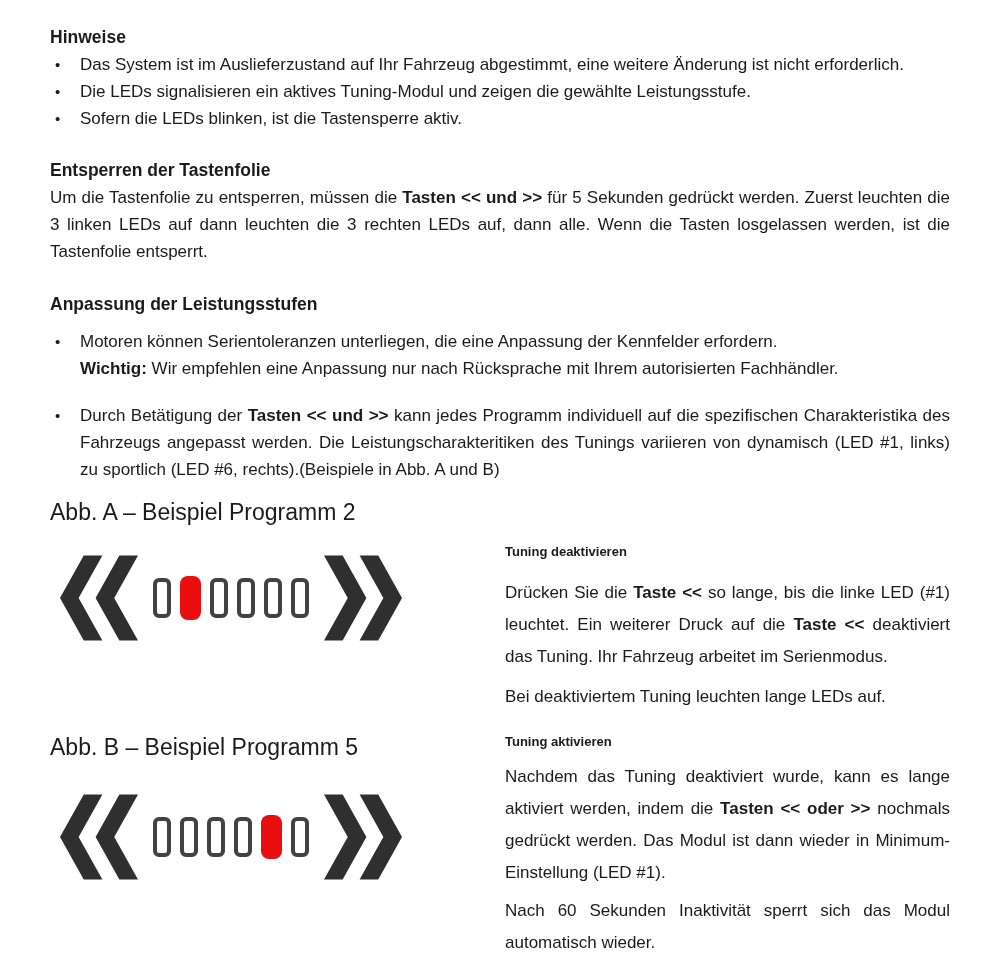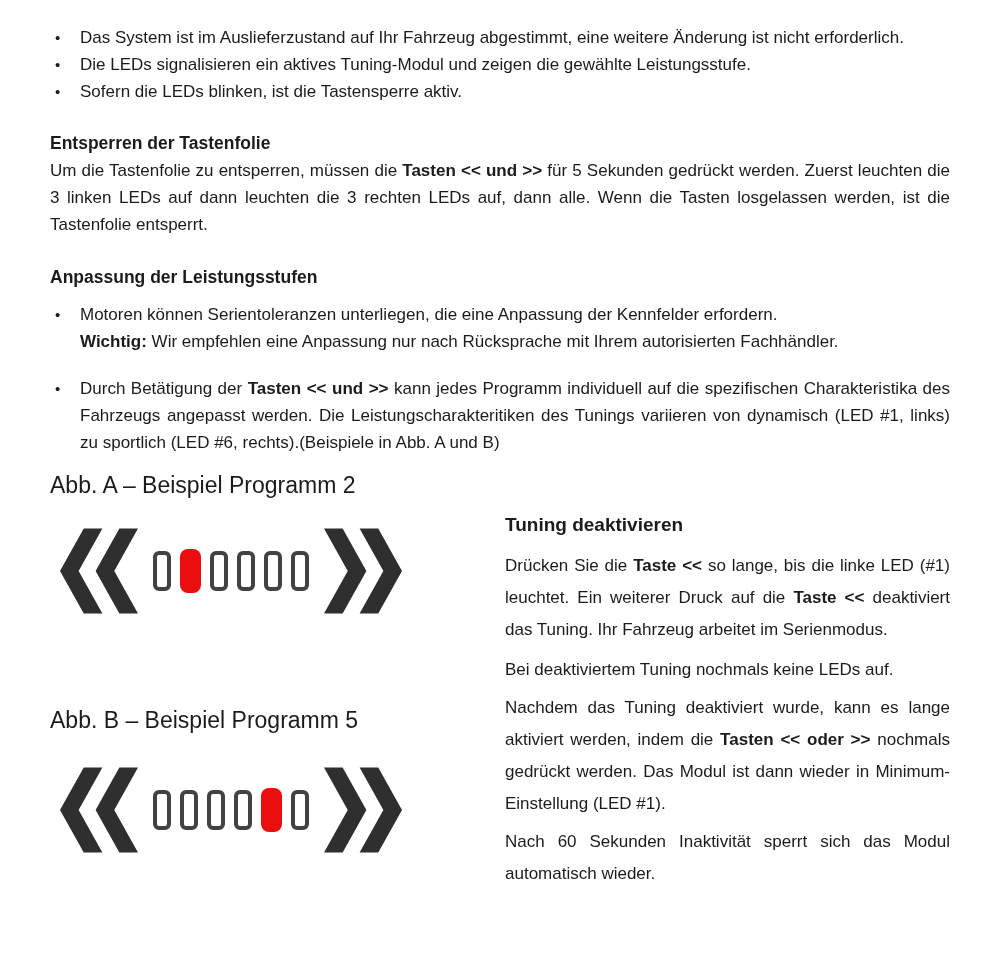--- a/index.html
+++ b/index.html
@@ -9,21 +9,21 @@
     margin:0 auto;
     background:#ffffff;
     box-sizing:border-box;
     padding:24px 50px 0 50px;
     font-family:"Liberation Sans","DejaVu Sans",sans-serif;
     font-size:17px; line-height:27px;
     color:var(--text,#1b1b1b);
     overflow:hidden;
   }
   h2 { font-size:17.5px; line-height:27px; font-weight:bold; margin:0; }
-  h3 { font-size:19px; line-height:26px; font-weight:bold; margin:0; }
+  h3 { font-size:13px; line-height:26px; font-weight:bold; margin:0; }
   p  { margin:0; text-align:justify; }
   .b { font-weight:bold; }
 
   ul.bullets { list-style:none; margin:0; padding:0; }
   ul.bullets li { position:relative; padding-left:30px; text-align:justify; }
   ul.bullets li::before { content:"\2022"; position:absolute; left:5px; top:0; font-size:15px; }
 
   .sec-entsperren { margin-top:25px; }
   .sec-entsperren .para1 { margin-top:21px; text-align:left; }
   .sec-anpassung { margin-top:26px; }
@@ -50,20 +50,21 @@
   .col-right .h-aktivieren { margin-top:16px; }
   .col-right .p3 { margin-top:6px; }
   .col-right .p4 { margin-top:6px; }
 </style>
 </head>
 <body>
 
 <div class="page">
 
   <section>
+    <h2>Hinweise</h2>
     <ul class="bullets">
       <li><span>Das System ist im Auslieferzustand auf Ihr Fahrzeug abgestimmt, eine weitere Änderung ist nicht erforderlich.</span></li>
       <li><span>Die LEDs signalisieren ein aktives Tuning-Modul und zeigen die gewählte Leistungsstufe.</span></li>
       <li><span>Sofern die LEDs blinken, ist die Tastensperre aktiv.</span></li>
     </ul>
   </section>
 
   <section class="sec-entsperren">
     <h2>Entsperren der Tastenfolie</h2>
     <p class="para2"><span>Um die Tastenfolie zu entsperren, müssen die </span><span class="b">Tasten &lt;&lt; und &gt;&gt;</span><span> für 5 Sekunden gedrückt werden. Zuerst leuchten die 3 linken LEDs auf dann leuchten die 3 rechten LEDs auf, dann alle. Wenn die Tasten losgelassen werden, ist die Tastenfolie entsperrt.</span></p>
@@ -123,20 +124,21 @@
             <polygon points="22,0 0,0 28,50 0,100 22,100 50,50" fill="#2f2f2f"></polygon>
           </svg>
         </div>
       </figure>
 
     </div>
 
     <div class="col-right">
       <h3 class="h-deaktivieren">Tuning deaktivieren</h3>
       <p class="p1"><span>Drücken Sie die </span><span class="b">Taste &lt;&lt;</span><span> so lange, bis die linke LED (#1) leuchtet. Ein weiterer Druck auf die </span><span class="b">Taste &lt;&lt;</span><span> deaktiviert das Tuning. Ihr Fahrzeug arbeitet im Serienmodus.</span></p>
-      <p class="p2"><span>Bei deaktiviertem Tuning nochmals keine LEDs auf.</span></p>
+      <p class="p2"><span>Bei deaktiviertem Tuning leuchten lange LEDs auf.</span></p>
 
+      <h3 class="h-aktivieren">Tuning aktivieren</h3>
       <p class="p3"><span>Nachdem das Tuning deaktiviert wurde, kann es lange aktiviert werden, indem die </span><span class="b">Tasten &lt;&lt; oder &gt;&gt;</span><span> nochmals gedrückt werden. Das Modul ist dann wieder in Minimum-Einstellung (LED #1).</span></p>
       <p class="p4"><span>Nach 60 Sekunden Inaktivität sperrt sich das Modul automatisch wieder.</span></p>
     </div>
 
   </div>
 </div>
 
 </body></html>

